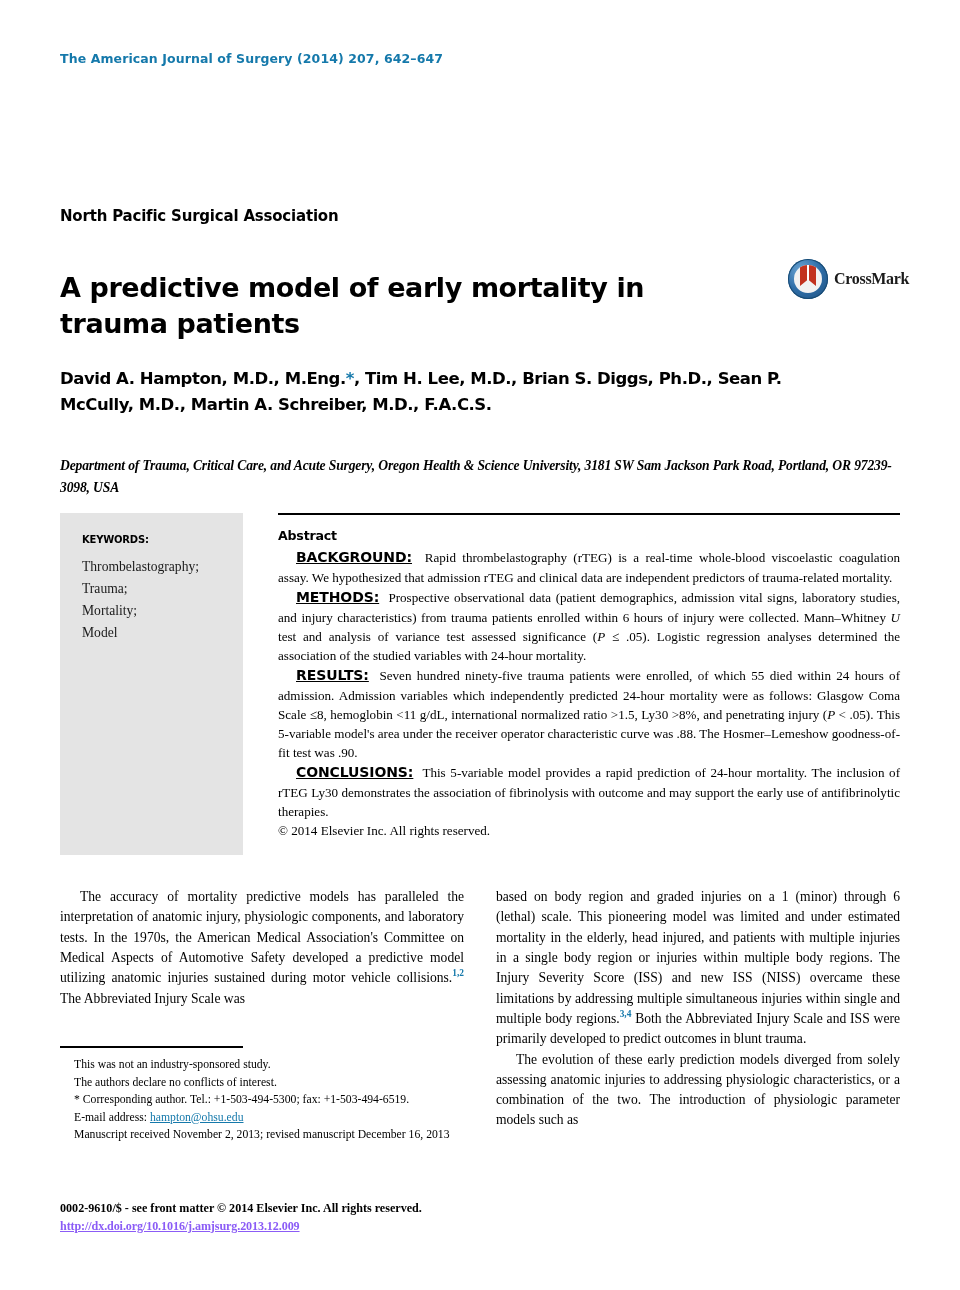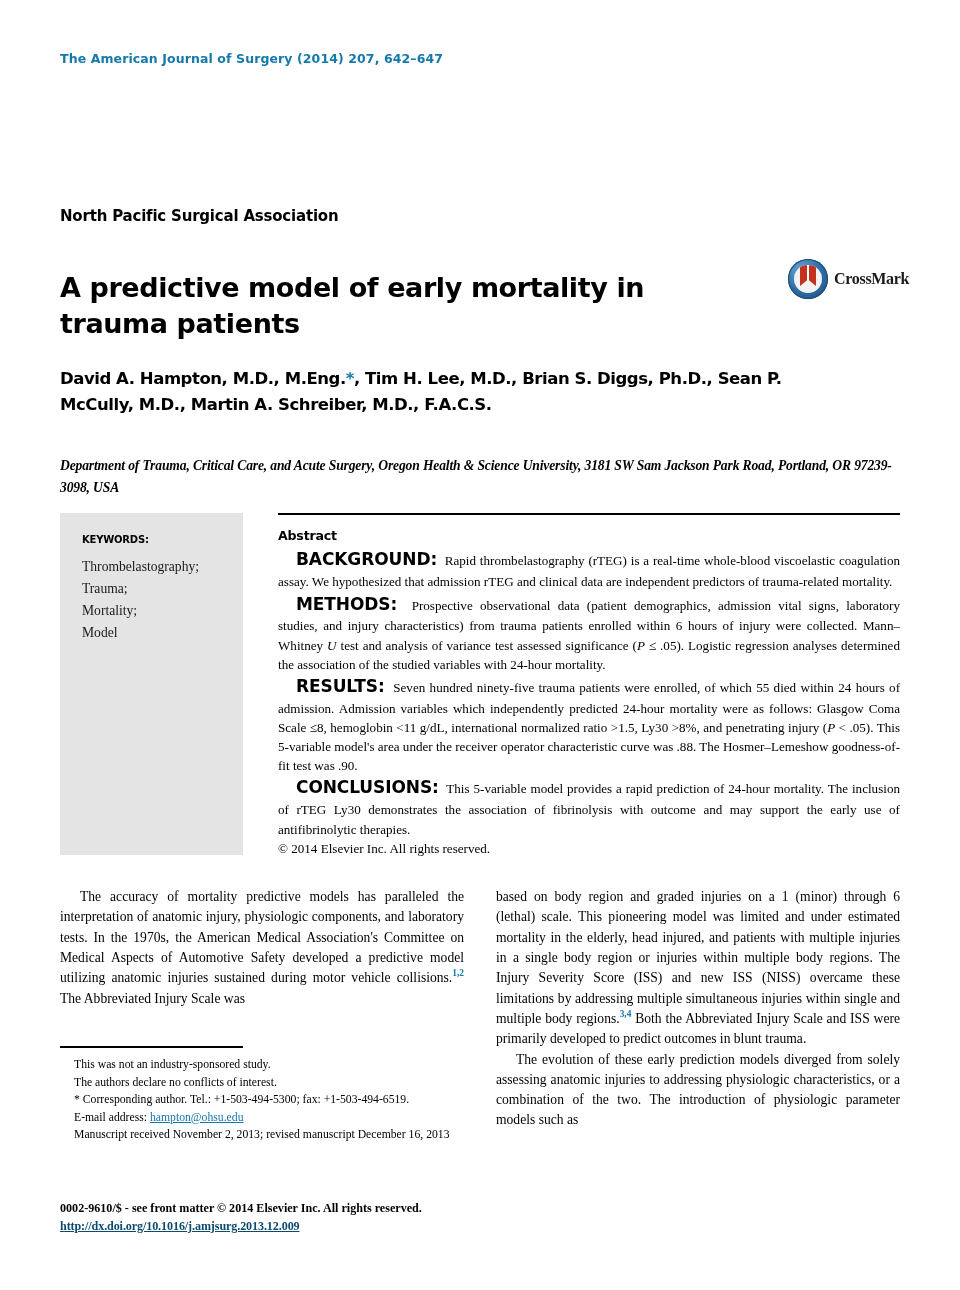--- a/index.html
+++ b/index.html
@@ -213,23 +213,24 @@
     font-weight: bold;
     letter-spacing: -0.2px;
   }
   .abs-p {
     margin: 0;
     text-indent: 18px;
     text-align: justify;
   }
   .abs-head {
     font-family: "DejaVu Sans", sans-serif;
-    font-size: 17px;
+    font-size: 14px;
     font-weight: bold;
     letter-spacing: -0.1px;
+    text-decoration: underline;
   }
   .copyright {
     margin: 0;
     text-align: left;
   }
 
   
   .col {
     position: absolute;
     top: 887px;
@@ -281,21 +282,21 @@
     position: absolute;
     left: 60px;
     top: 1200px;
     width: 500px;
     font-family: "Liberation Serif", serif;
     font-size: 12.1px;
     font-weight: bold;
     line-height: 1.45;
   }
   .footer .doi {
-    color: #0c4a6e;
+    color: #8b5cf6;
     letter-spacing: -0.1px;
   }
 </style>
 </head>
 <body>
 
 <div class="page">
 
   <div class="masthead">
     <div class="journal-ref">The American Journal of Surgery (2014) 207, 642–647</div>

